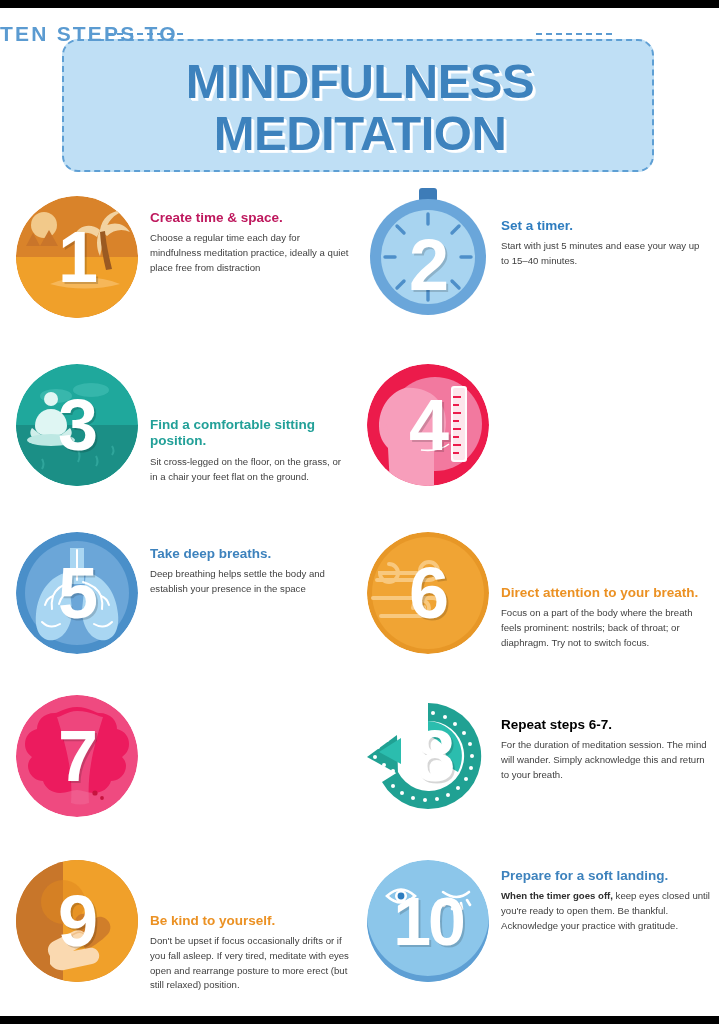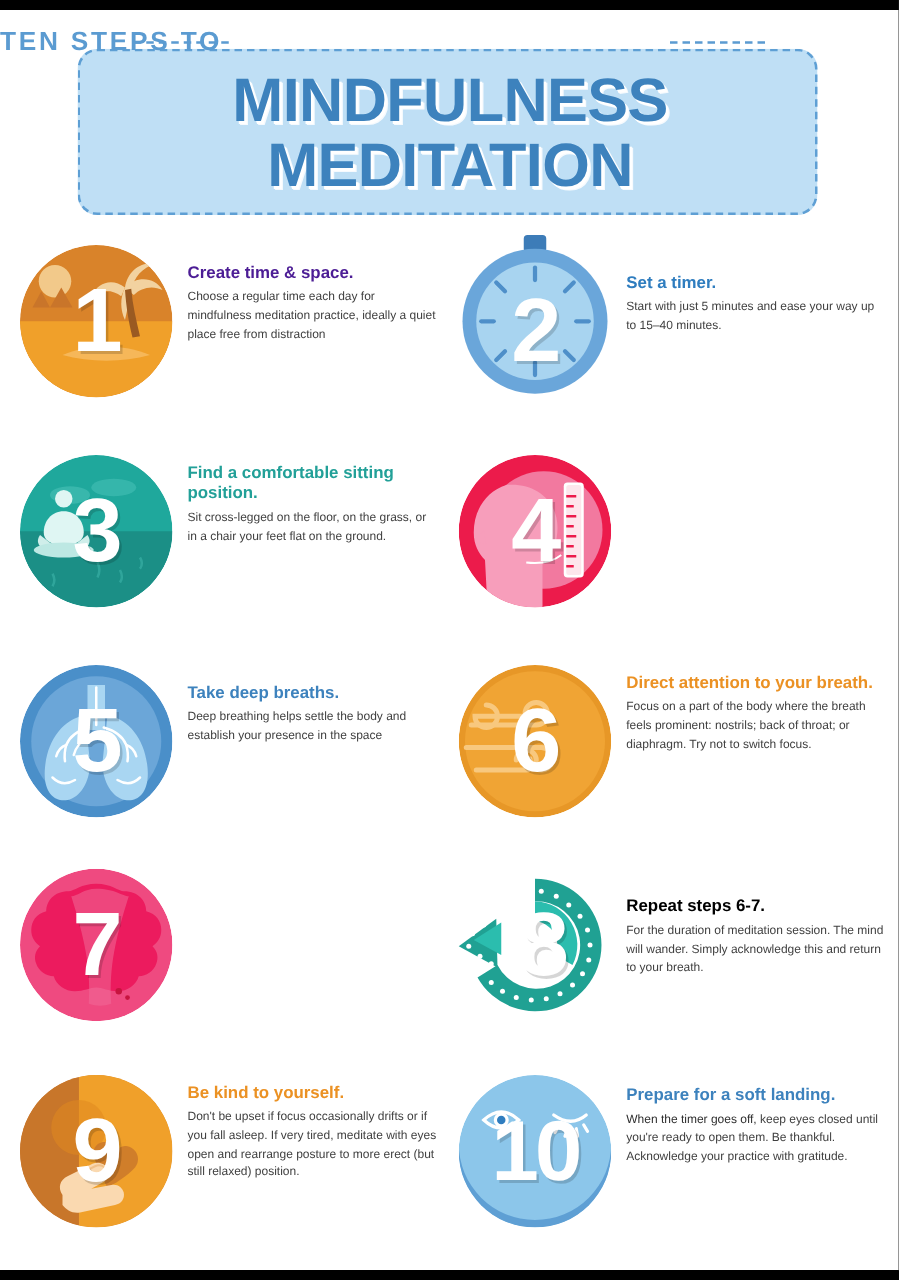--- a/index.html
+++ b/index.html
@@ -50,24 +50,24 @@
   .num{
     position:absolute;left:0;top:0;width:122px;height:122px;
     display:flex;align-items:center;justify-content:center;
     color:#ffffff;font-weight:bold;font-size:72px;line-height:1;
     text-shadow:2px 2px 0 rgba(0,0,0,.16);
     letter-spacing:-2px;
   }
   .num.ten{font-size:68px;letter-spacing:-3px;}
   .copy{padding-left:12px;padding-top:14px;flex:1;}
   .copy.p2{padding-top:22px;}
-  .copy.p3{padding-top:6px;}
+  .copy.p3{padding-top:6px;margin-top:47px;}
   .h{font-size:13.5px;font-weight:bold;line-height:1.22;margin:0 0 5px 0;}
   .b{font-size:9.6px;line-height:1.52;color:#3f3f3f;margin:0;}
-  .b b{font-weight:normal;color:#2e2e2e;}
+  .b b{font-weight:bold;color:#2e2e2e;}
   .r1{height:168px;}
   .r2{height:168px;}
   .r3{height:163px;}
   .r4{height:165px;}
   .r5{height:140px;}
 </style>
 </head>
 <body>
 
 <div id="poster">
@@ -97,21 +97,21 @@
             <path d="M84 34 c10-10 24-8 30 2 -8-4-17-2-23 4z" fill="#f2d2a0"></path>
             <path d="M84 34 c-10-8-22-4-26 6 8-5 17-4 23 1z" fill="#f2d2a0"></path>
             <path d="M84 34 c2-13 13-21 24-19 -10 3-17 11-19 21z" fill="#f2d2a0"></path>
             <path d="M84 34 c-4 8-4 18 0 26 2-9 4-18 4-26z" fill="#f2d2a0"></path>
             <path d="M84 36 c1 14 3 26 6 38 l6-1 c-3-13-6-25-7-38z" fill="#9a5a22"></path>
             <path d="M34 88 c22-9 48-9 70 0 -22 6-48 6-70 0z" fill="#f7bb62" opacity=".85"></path>
           </svg>
           <div class="num">1</div>
         </div>
         <div class="copy">
-          <p class="h" style="color:#4c1d95">Create time &amp; space.</p>
+          <p class="h" style="color:#be185d">Create time &amp; space.</p>
           <p class="b">Choose a regular time each day for mindfulness meditation practice, ideally a quiet place free from distraction</p>
         </div>
       </div>
 
       <div class="cell right">
         <div class="badge" style="overflow:visible">
           <svg width="122" height="130" viewBox="0 0 122 130" style="top:-8px">
             <rect x="52" y="0" width="18" height="14" rx="3" fill="#3d7cb8"></rect>
             <rect x="56" y="8" width="10" height="10" fill="#3d7cb8"></rect>
             <circle cx="61" cy="69" r="58" fill="#6aa6da"></circle>

